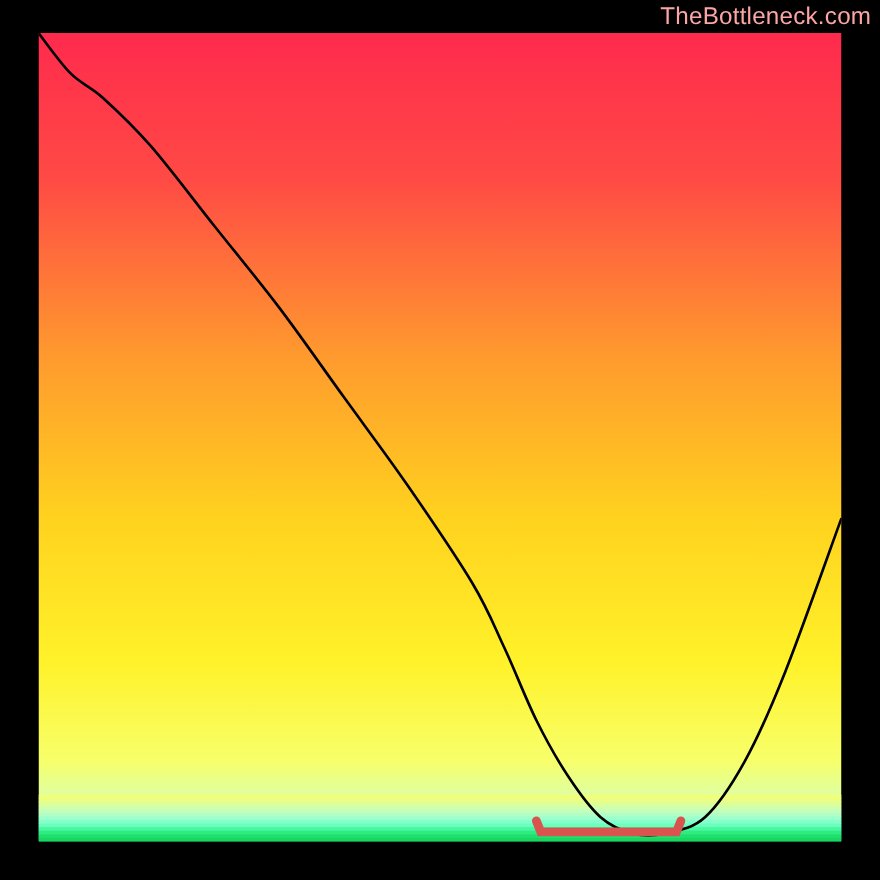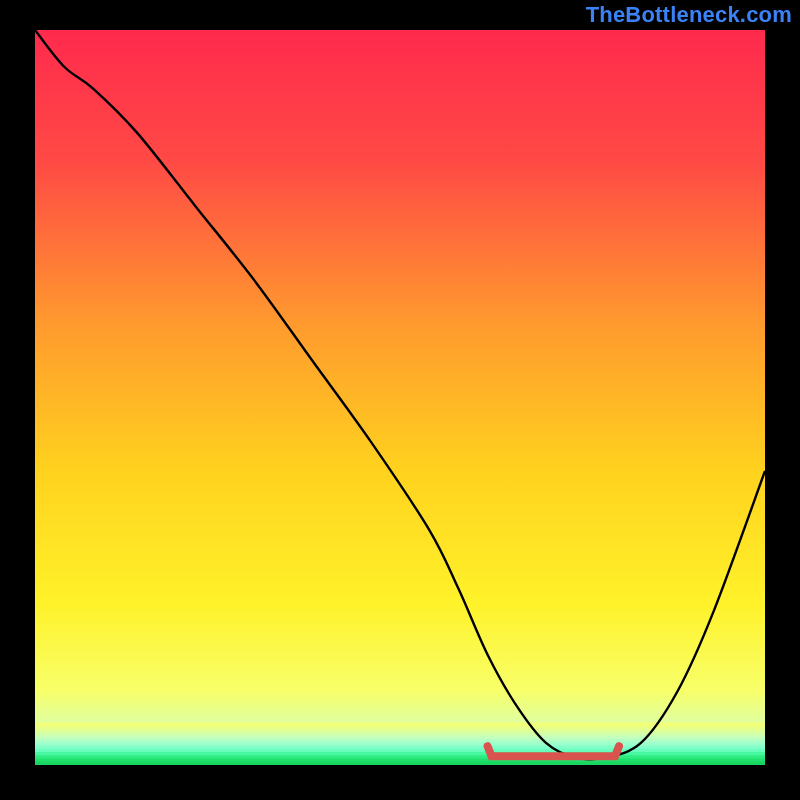--- a/index.html
+++ b/index.html
@@ -13,23 +13,23 @@
   }
   .frame {
     position: absolute;
     inset: 0;
     background: #000;
   }
   .watermark {
     position: absolute;
     top: 2px;
     right: 8px;
-    color: #3b82f6;
+    color: #fca5a5;
     font-size: 22px;
-    font-weight: 700;
+    font-weight: 400;
     letter-spacing: 0.2px;
     z-index: 40;
   }
   .plot-wrap {
     position: absolute;
     left: 35px;
     top: 30px;
     width: 730px;
     height: 735px;
   }

